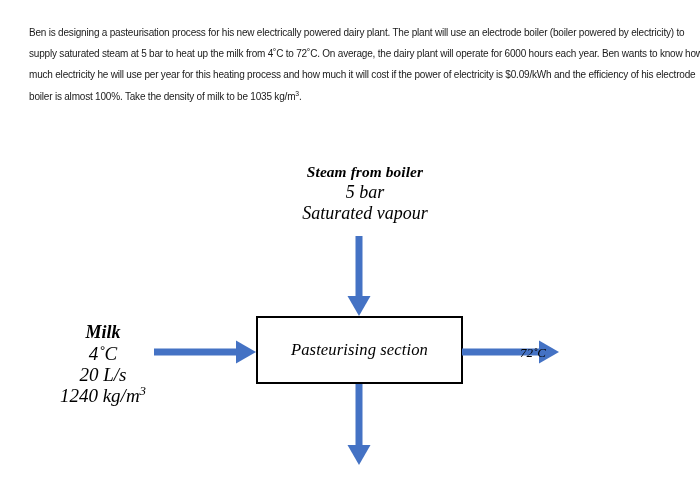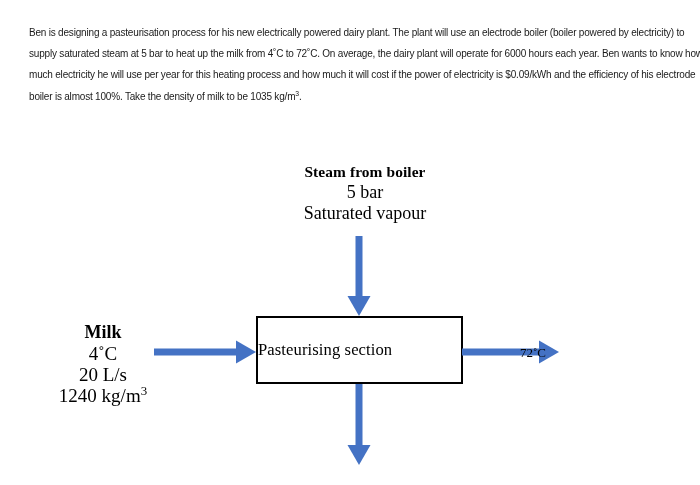--- a/index.html
+++ b/index.html
@@ -37,20 +37,21 @@
     line-height: 0;
   }
 
   
   .diagram {
     position: absolute;
     left: 0;
     top: 150px;
     width: 700px;
     height: 335px;
+    font-style: italic;
   }
 
   .serif {
     font-family: "Liberation Serif", serif;
     color: #000000;
   }
 
   
   .label-block {
     position: absolute;
@@ -104,20 +105,21 @@
     position: absolute;
     left: 256px;
     top: 166px;
     width: 207px;
     height: 68px;
     border: 2px solid #000000;
     background: #ffffff;
     box-sizing: border-box;
     display: flex;
     align-items: center;
+    justify-content: center;
   }
   #process-box .box-text {
     font-family: "Liberation Serif", serif;
     font-size: 16.6px;
     color: #000000;
     letter-spacing: 0.1px;
   }
 
   
   .arrow {

